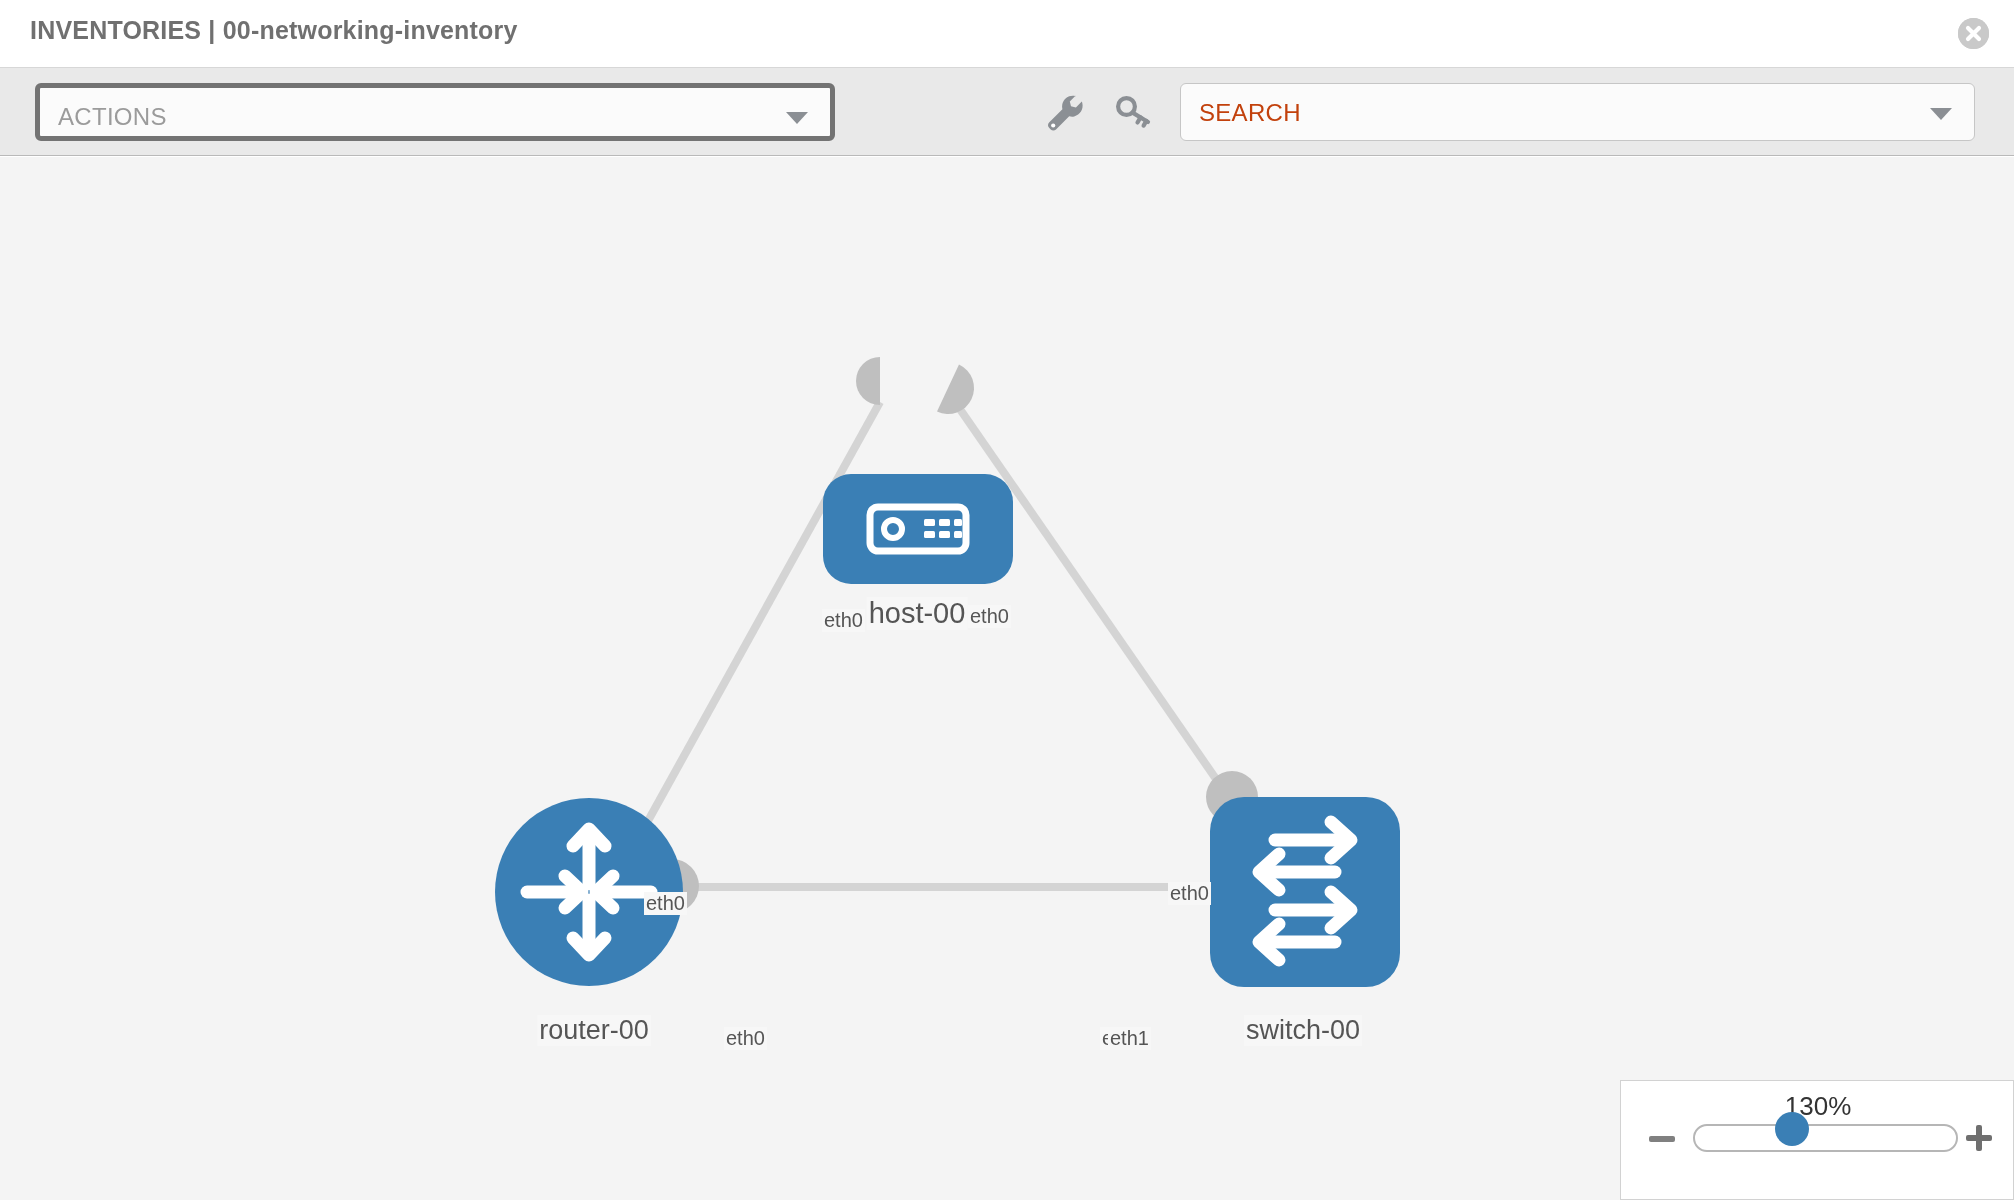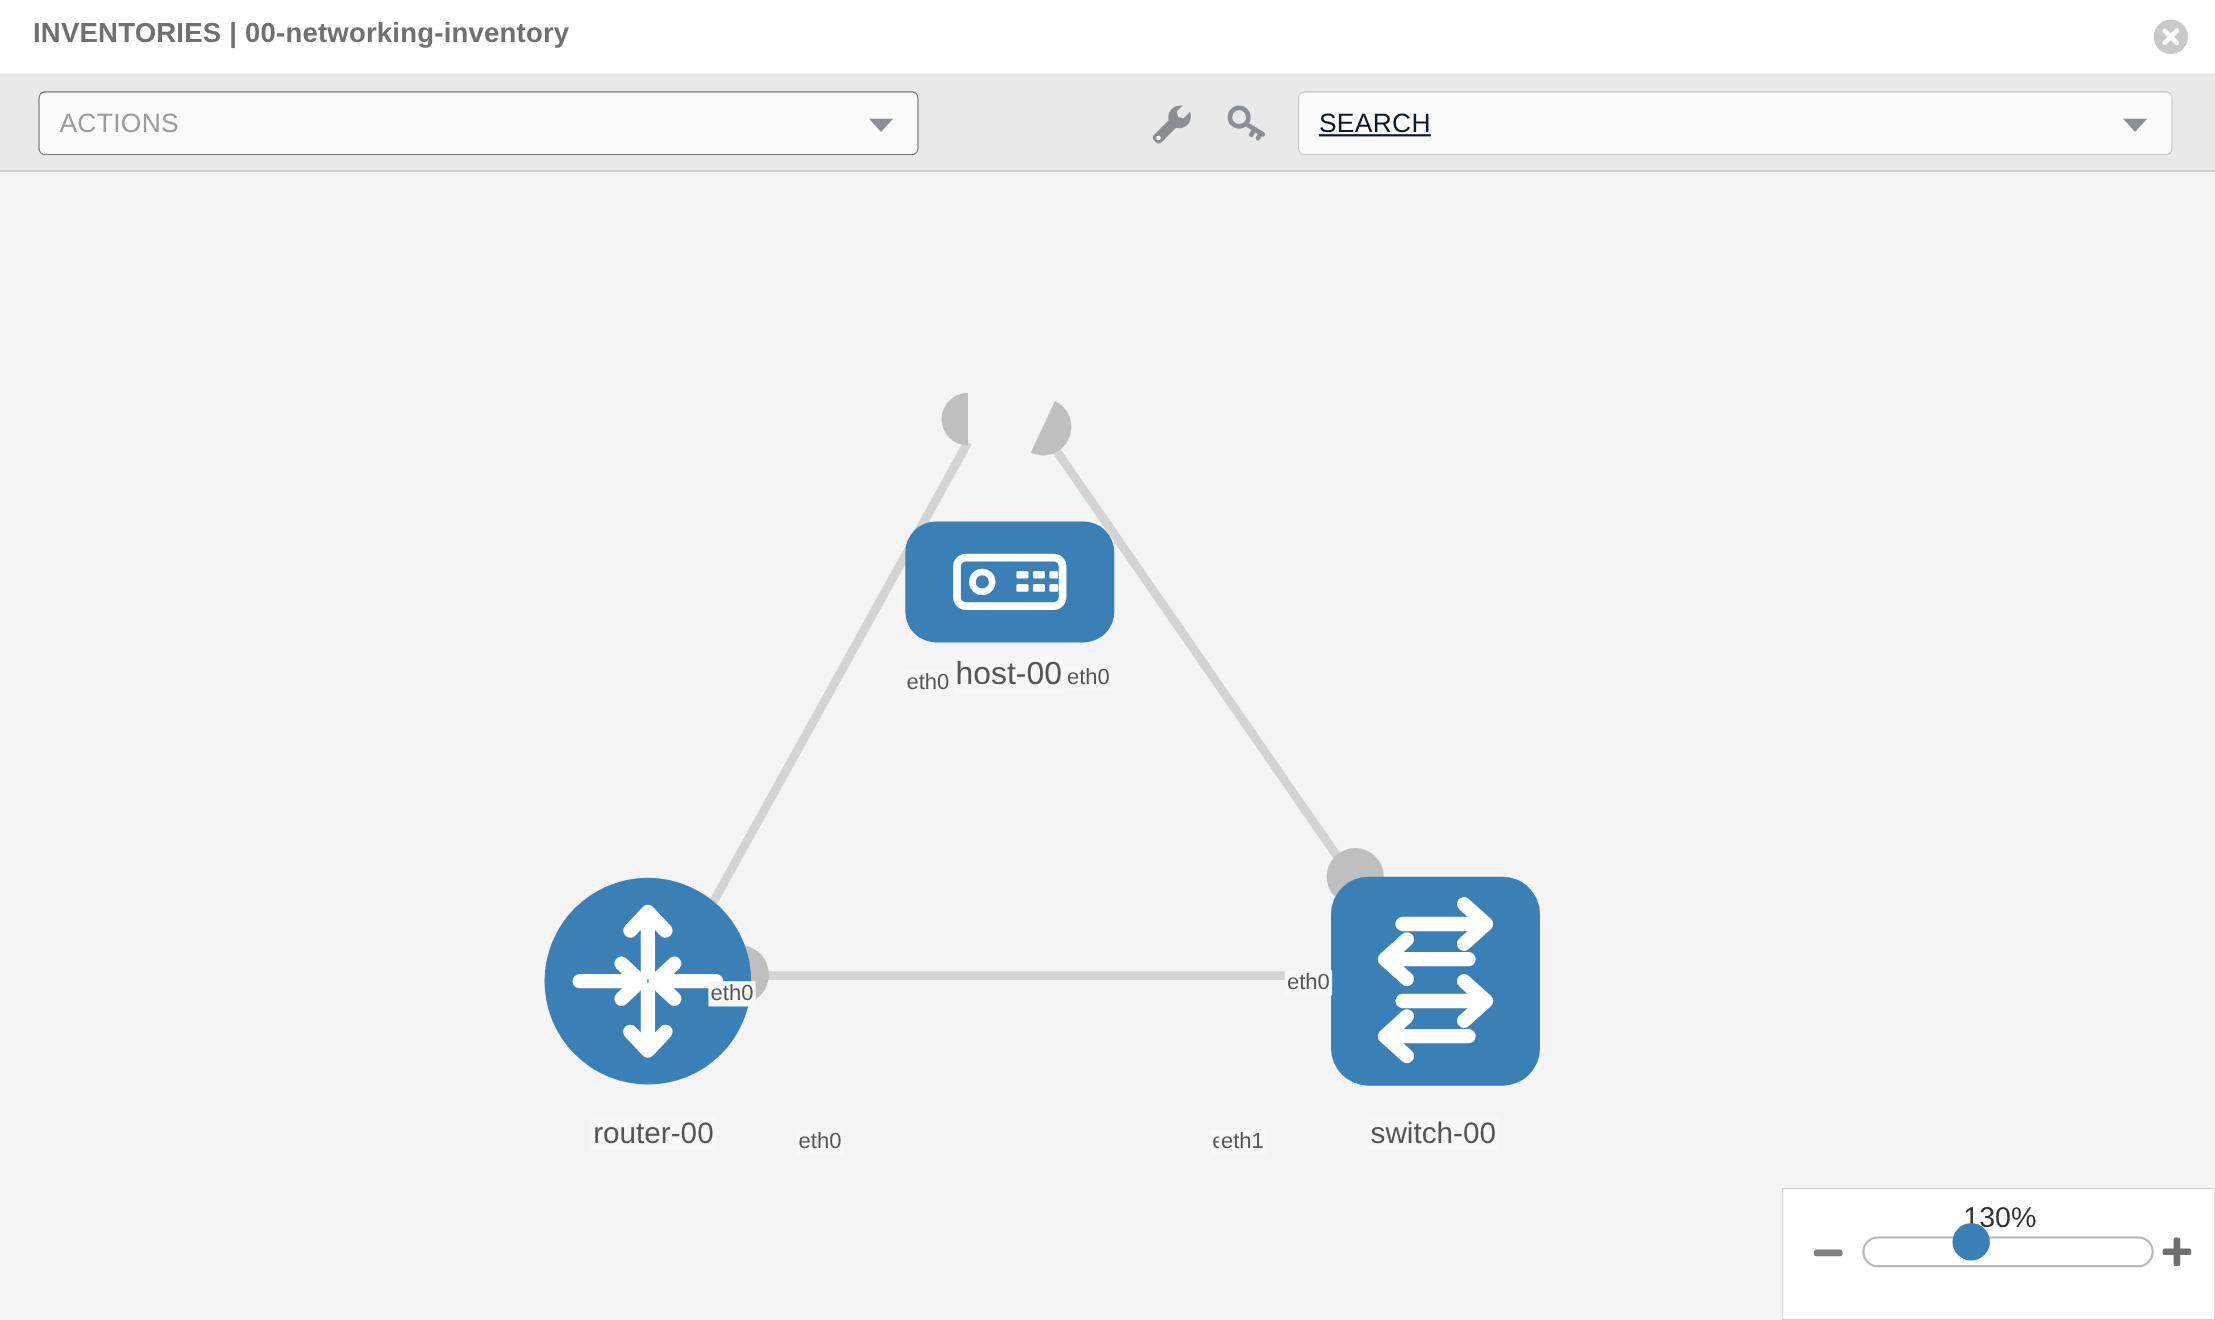--- a/index.html
+++ b/index.html
@@ -51,21 +51,21 @@
     width: 2014px; height: 88px;
     background: #e9e9e9;
     border-bottom: 1px solid #b9b9b9;
   }
 
   .actions-select {
     position: absolute;
     left: 35px; top: 83px;
     width: 800px; height: 58px;
     background: #fbfbfb;
-    border: 1px solid #737373;
+    border: 5px solid #737373;
     border-radius: 6px;
     cursor: pointer;
   }
   .actions-label {
     position: absolute;
     left: 18px; top: 15px;
     font-size: 24px;
     color: #9b9b9b;
     letter-spacing: 0.3px;
   }
@@ -93,23 +93,22 @@
     width: 795px; height: 58px;
     background: #fbfbfb;
     border: 1px solid #c6c6c6;
     border-radius: 6px;
     cursor: text;
   }
   .search-label {
     position: absolute;
     left: 18px; top: 15px;
     font-size: 24px;
-    color: #0f172a;
+    color: #c2410c;
     letter-spacing: 0.3px;
-    text-decoration: underline;
   }
 
   
   .canvas {
     position: absolute;
     left: 0; top: 157px;
     width: 2014px; height: 1043px;
     background: #f4f4f4;
     overflow: hidden;
   }

